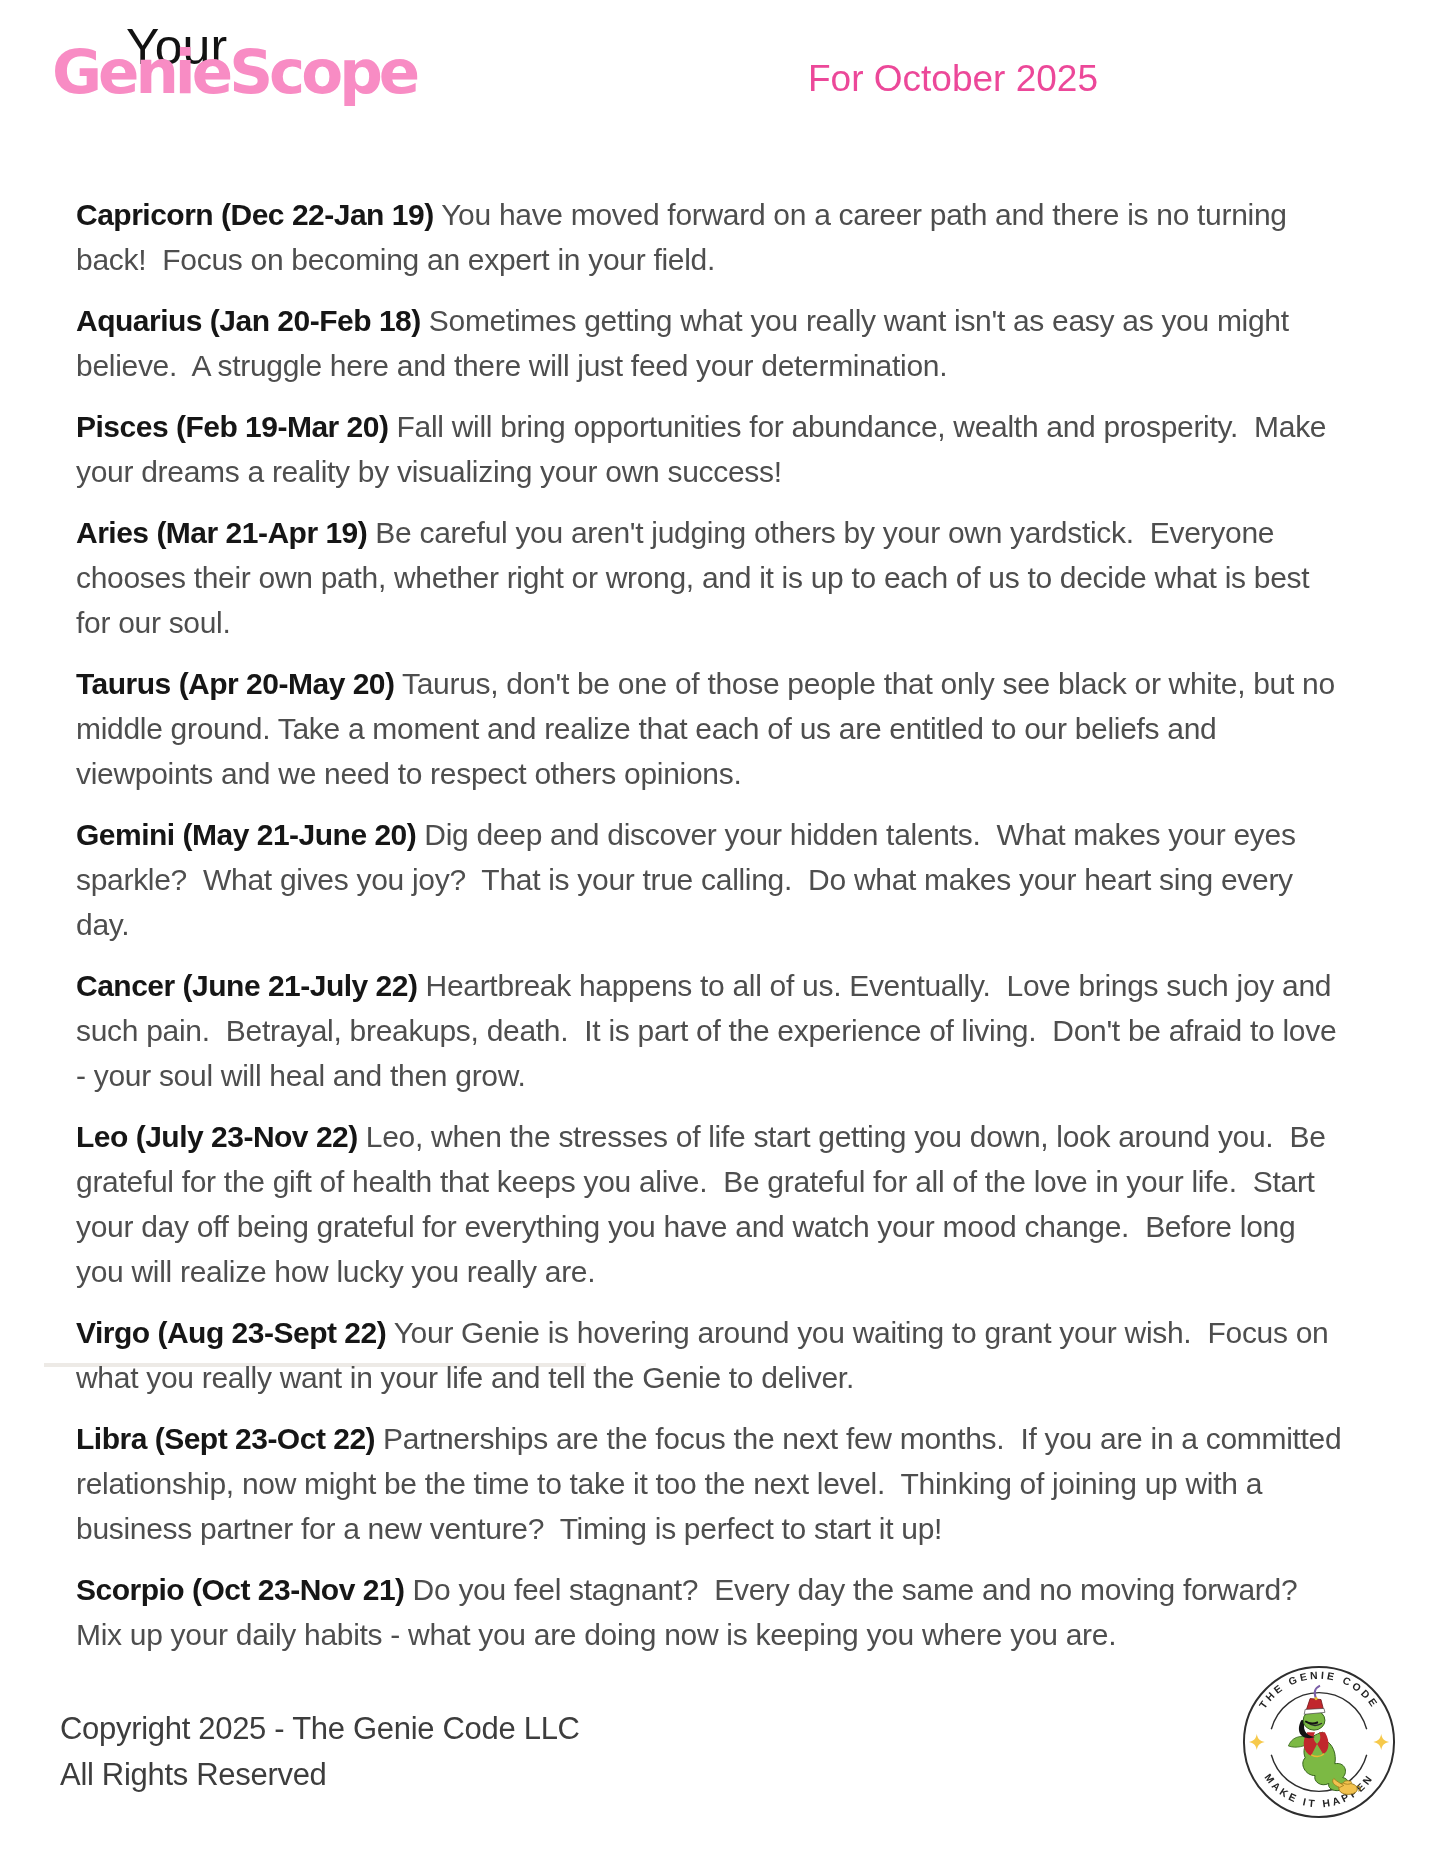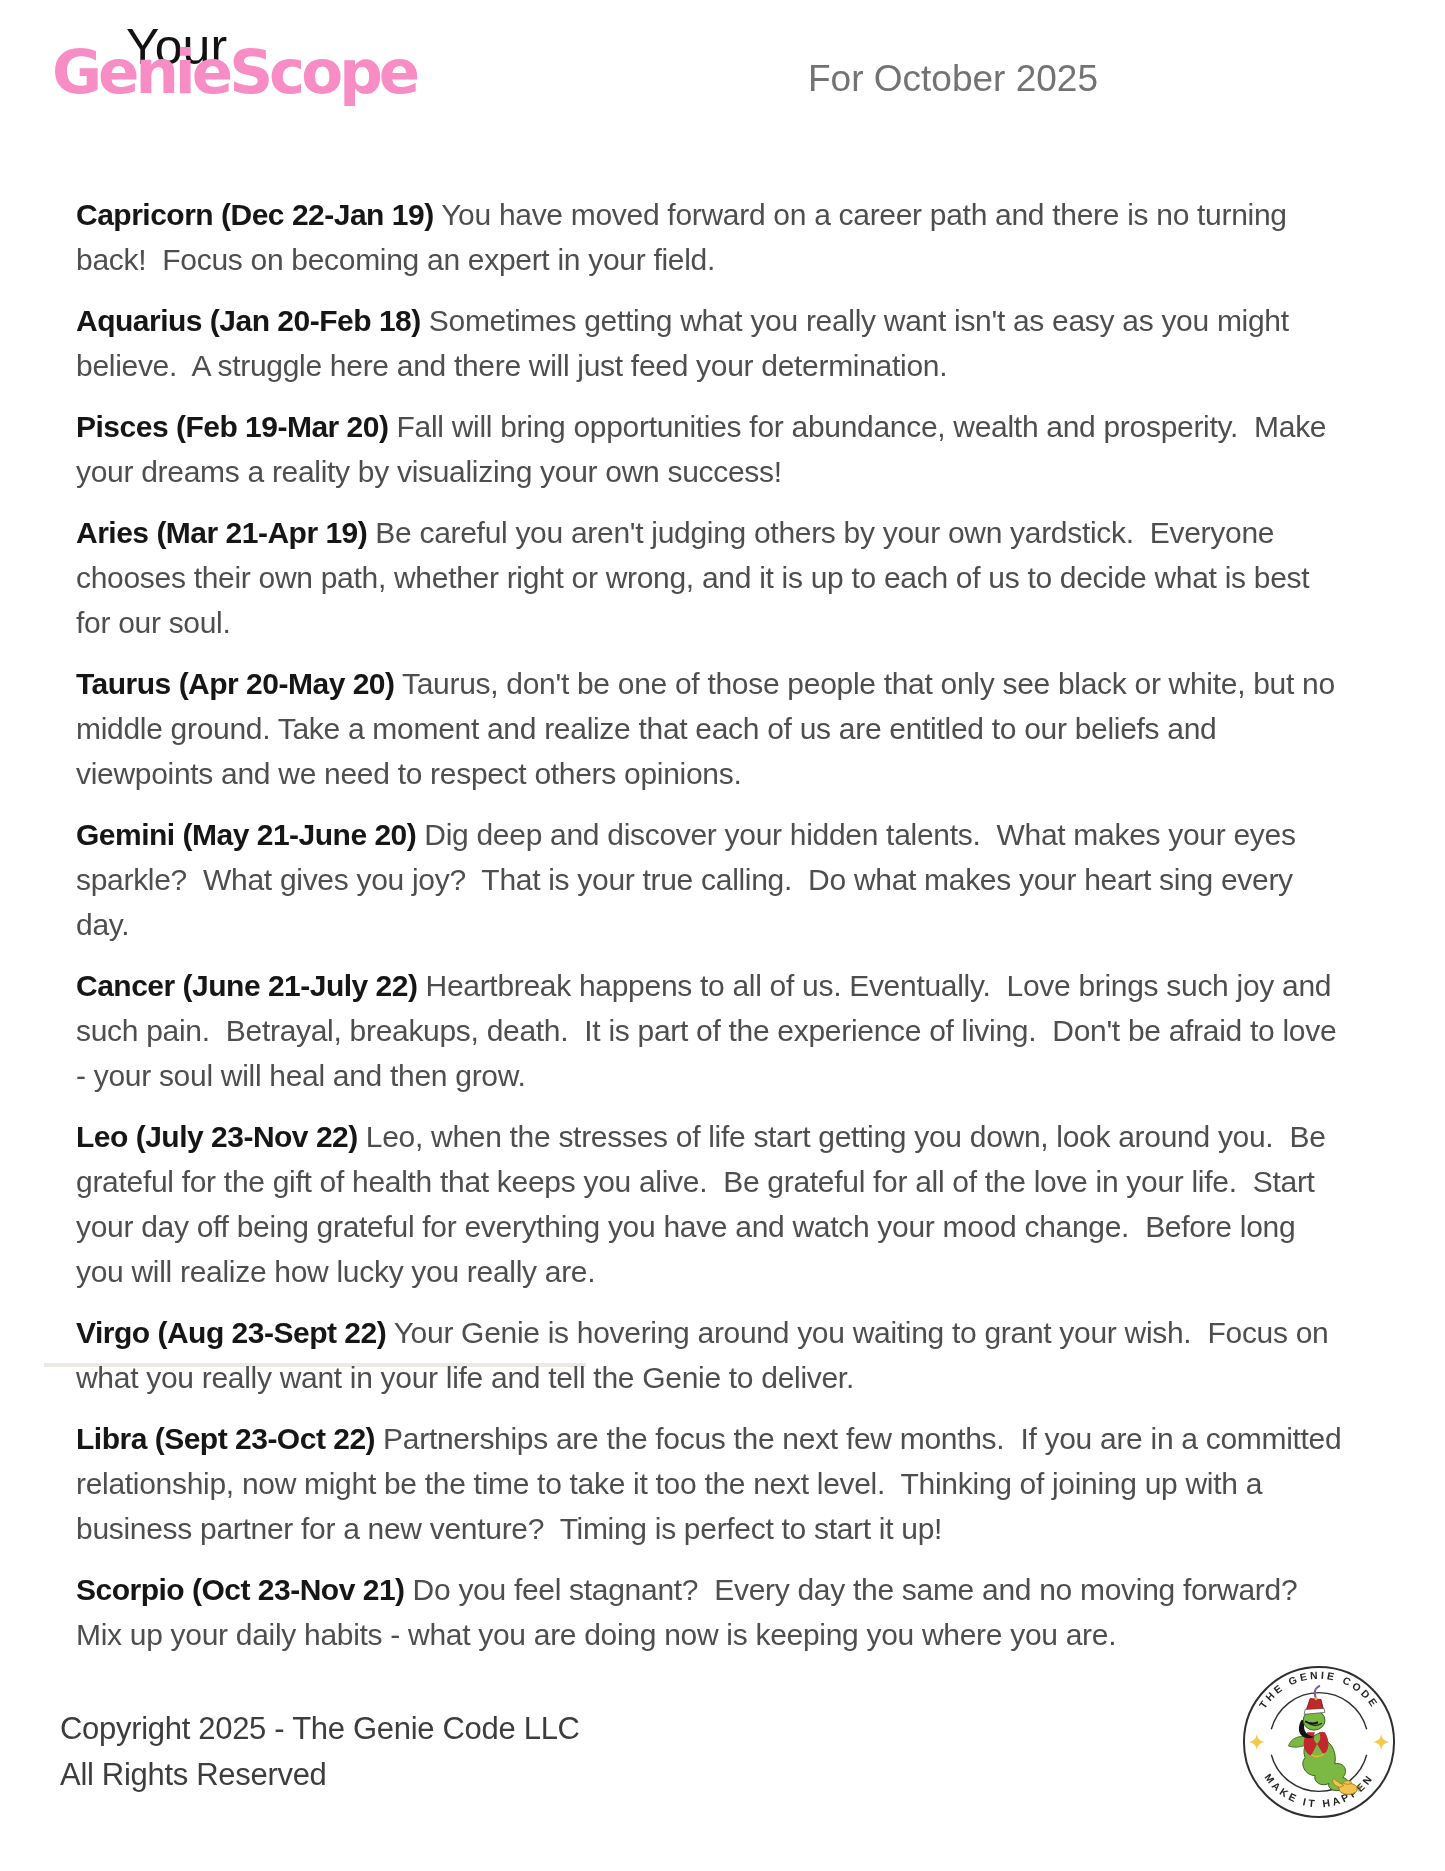--- a/index.html
+++ b/index.html
@@ -15,21 +15,21 @@
     font-size:50px;font-weight:400;color:#121212;letter-spacing:0px;
   }
   .brand-name{
     position:absolute;left:52px;top:36px;
     font-family:"DejaVu Sans", sans-serif;
     font-size:61px;font-weight:800;letter-spacing:-4px;
     color:#f88cc4;
   }
   .period{
     position:absolute;left:808px;top:58px;
-    font-size:37px;color:#737373;
+    font-size:37px;color:#ec4899;
   }
   .body-text{
     position:absolute;left:60px;top:176px;width:1302px;
     font-size:30px;line-height:45px;color:#4e4e4e;
     letter-spacing:-0.3px;
     z-index:2;
   }
   .body-text p{
     margin:16px;
     white-space:pre-wrap;

